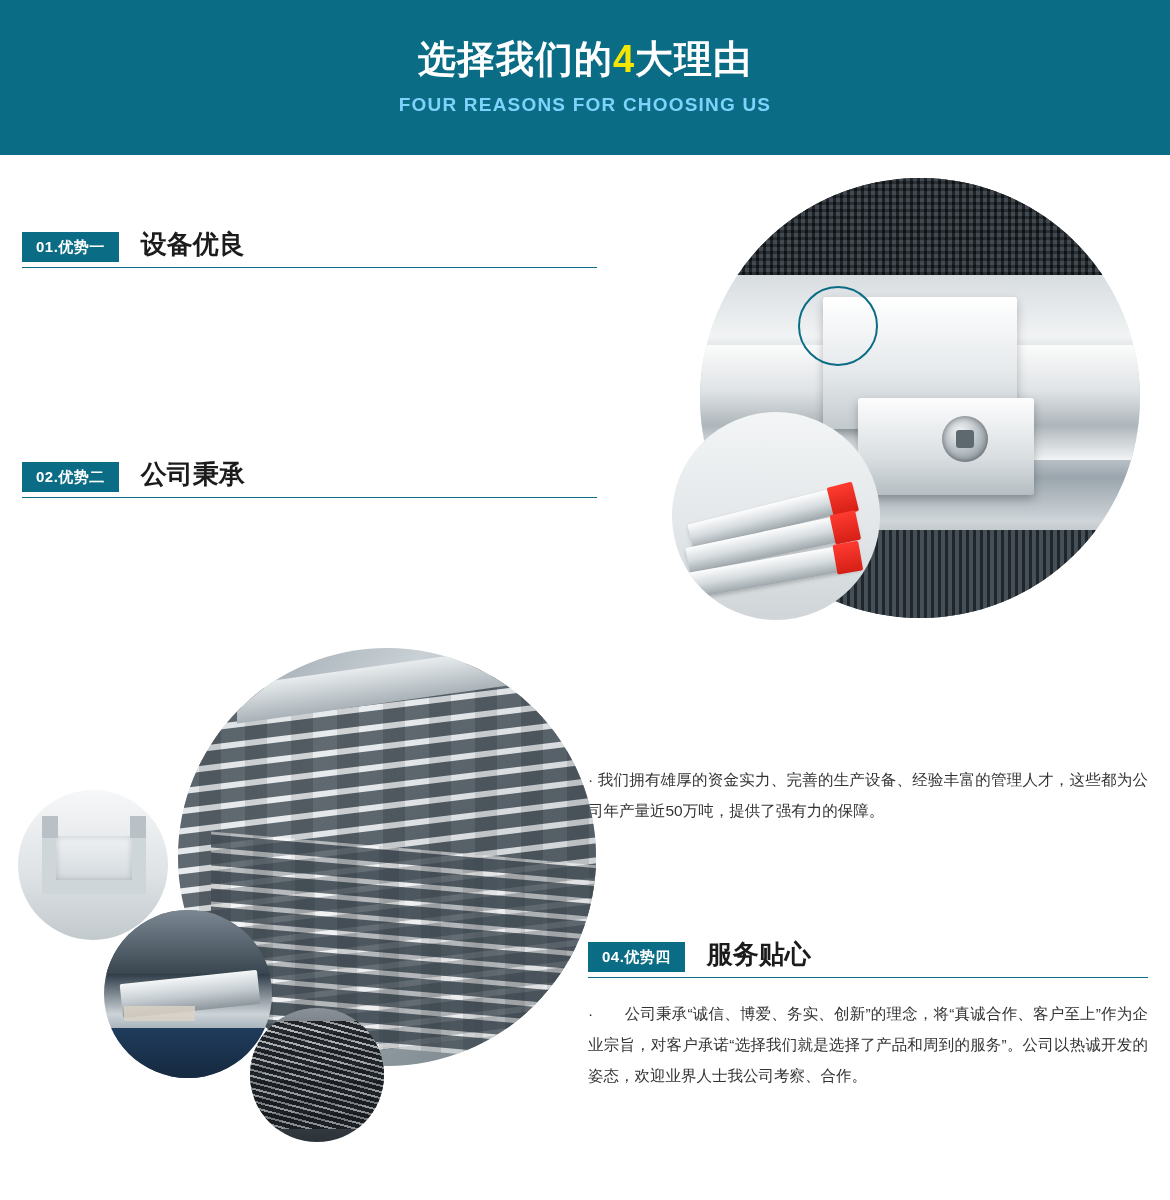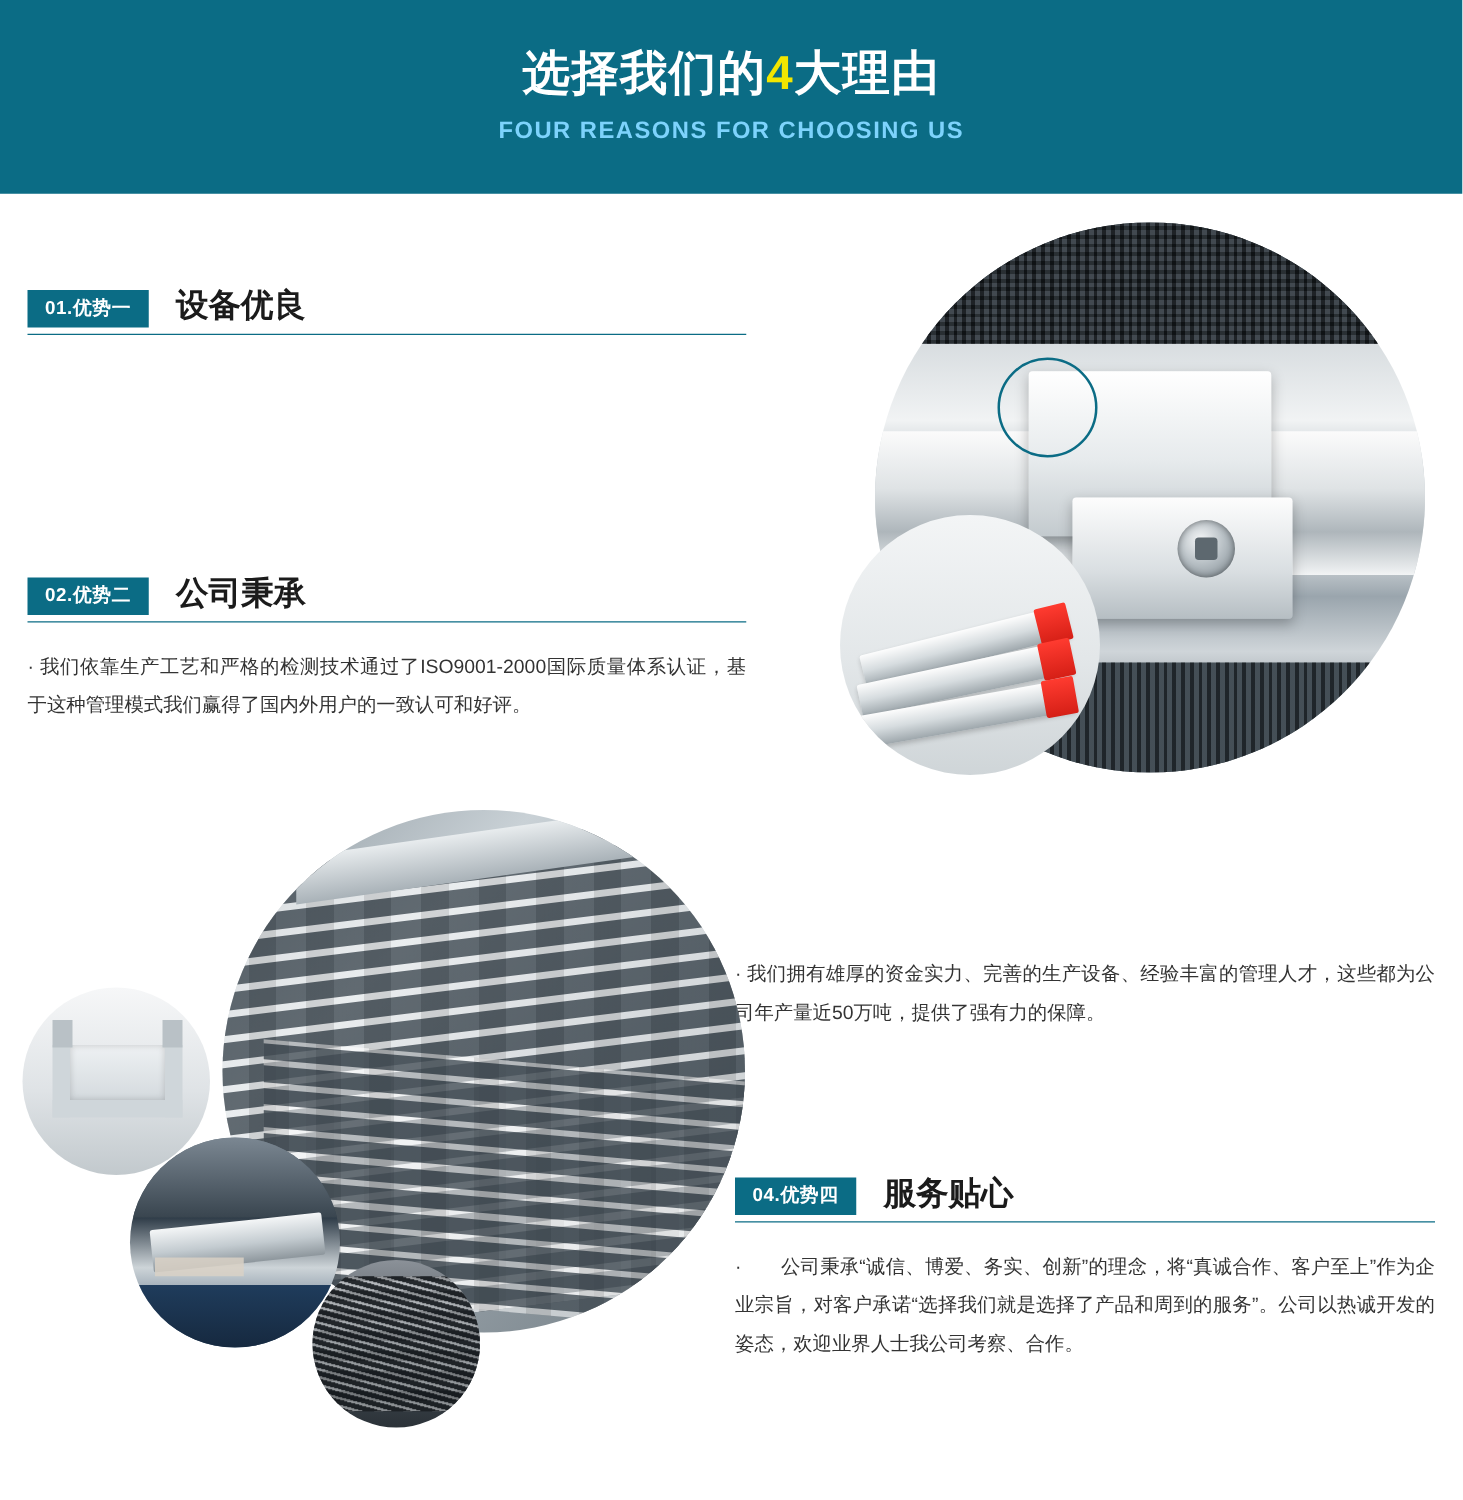--- a/index.html
+++ b/index.html
@@ -294,21 +294,20 @@
       <div class="rule"></div>
     </div>
   </div>
 
   <div class="feature" id="f2">
     <div class="feature-head">
       <div class="tag">02.优势二</div>
       <div class="feature-title">公司秉承</div>
       <div class="rule"></div>
     </div>
-    <div class="feature-body">· 我们依靠生产工艺和严格的检测技术通过了ISO9001-2000国际质量体系认证，基于这种管理模式我们赢得了国内外用户的一致认可和好评。</div>
   </div>
 
   <div class="feature" id="f3">
     <div class="feature-body">· 我们拥有雄厚的资金实力、完善的生产设备、经验丰富的管理人才，这些都为公司年产量近50万吨，提供了强有力的保障。</div>
   </div>
 
   <div class="feature" id="f4">
     <div class="feature-head">
       <div class="tag">04.优势四</div>
       <div class="feature-title">服务贴心</div>

